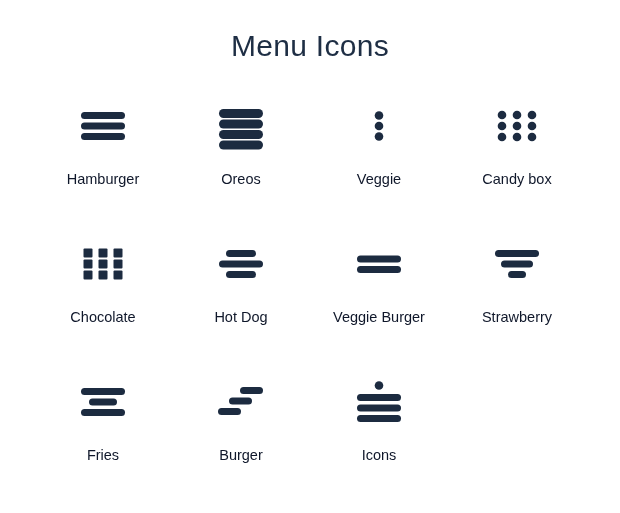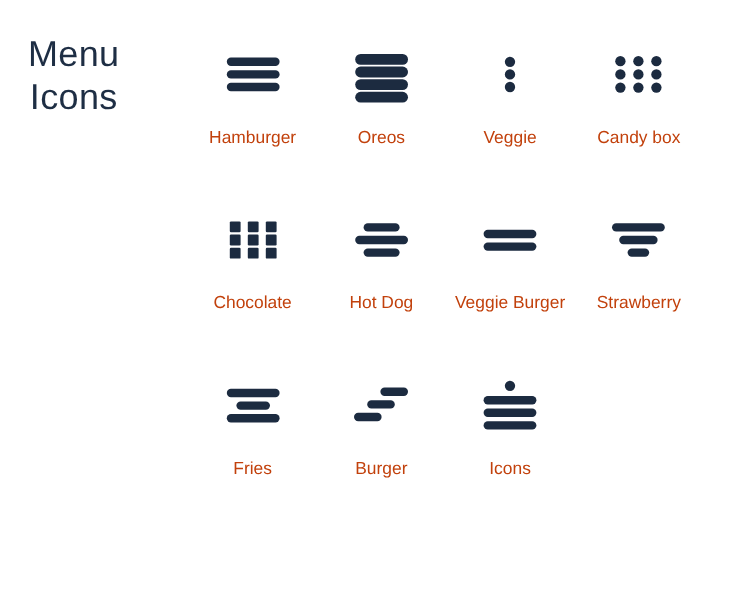--- a/index.html
+++ b/index.html
@@ -12,21 +12,21 @@
     background: #ffffff;
     font-family: "Liberation Sans", sans-serif;
     overflow: hidden;
     position: relative;
   }
   .page {
     width: 620px;
     height: 373px;
     box-sizing: border-box;
     display: flex;
-    flex-direction: row;
+    flex-direction: column;
     background: #ffffff;
   }
   .page-title {
     text-align: center;
     color: #1e2e44;
     font-size: 30px;
     font-weight: 300;
     letter-spacing: 0.3px;
     margin: 0;
     padding-top: 28px;
@@ -54,21 +54,21 @@
     display: block;
   }
   .icon-art svg {
     display: block;
     width: 60px;
     height: 58px;
   }
   .icon-label {
     margin-top: 15px;
     font-size: 14.5px;
-    color: #c2410c;
+    color: #0f172a;
     font-weight: 400;
     text-align: center;
     line-height: 18px;
     white-space: nowrap;
   }
 </style>
 </head>
 <body>
 
 <div class="page">

